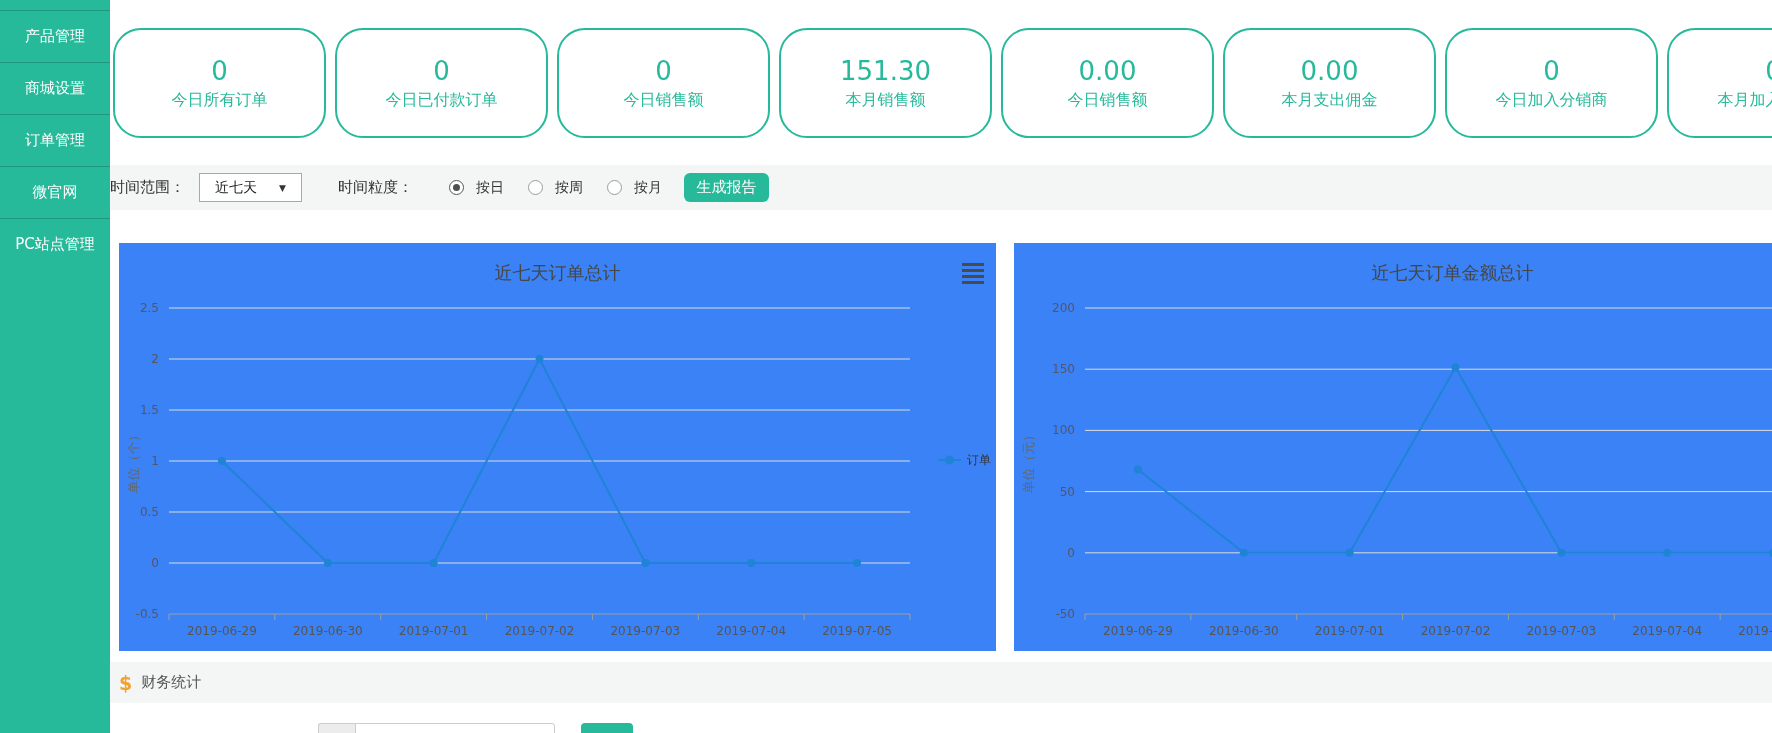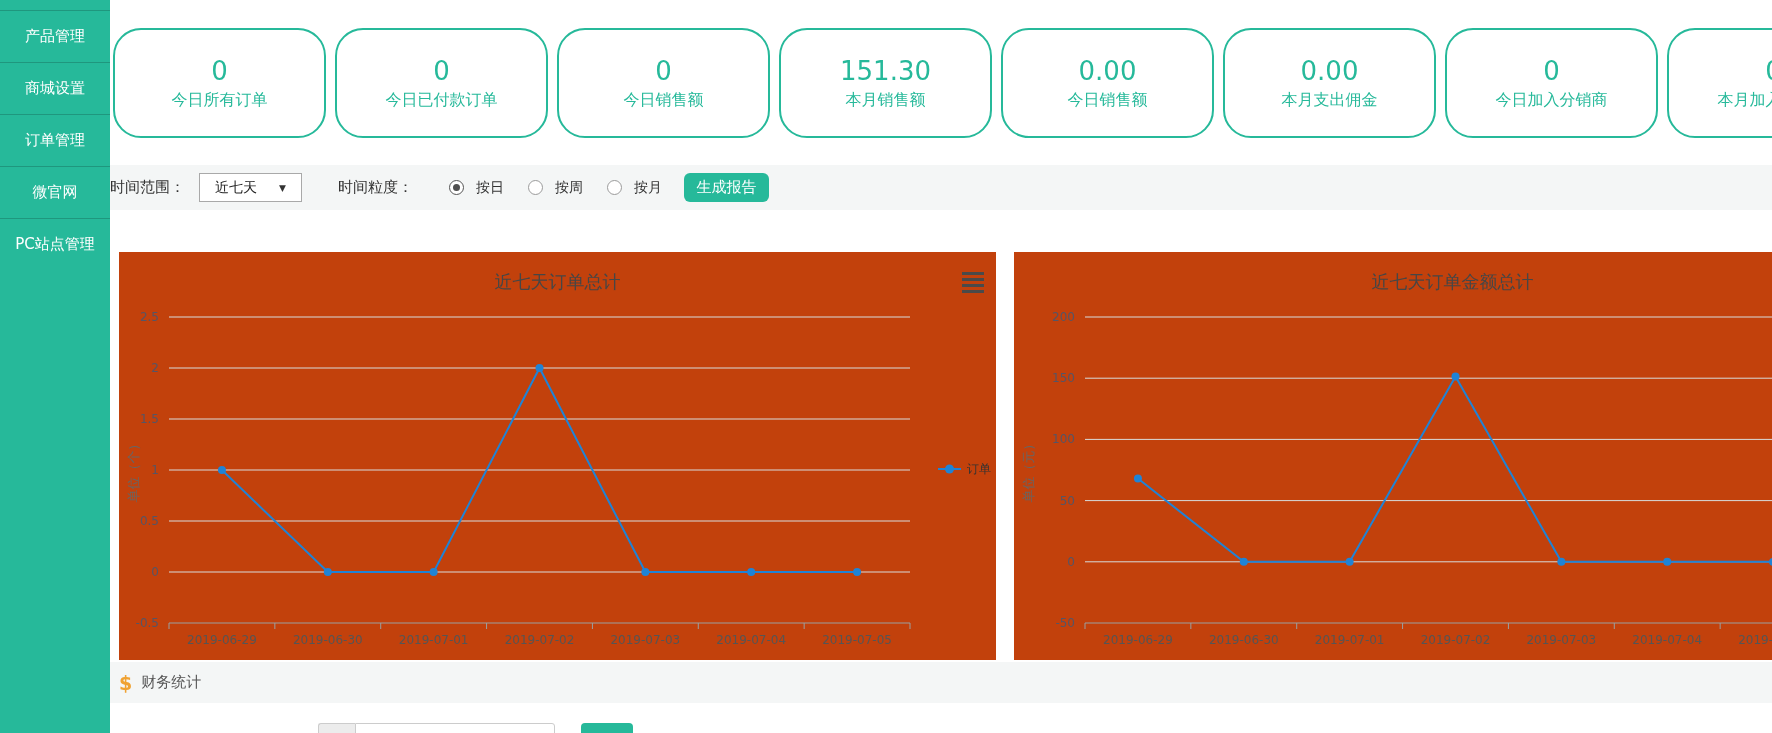--- a/index.html
+++ b/index.html
@@ -45,21 +45,21 @@
   .rdot.sel{border:1px solid #555;}
   .rdot.sel::after{
     content:"";position:absolute;left:3px;top:3px;width:7px;height:7px;border-radius:50%;background:#4f4f4f;
   }
   .report-btn{
     margin-left:22px;width:85px;height:29px;border:none;border-radius:6px;
     background:#26b99a;color:#fff;font-size:15px;cursor:pointer;
     font-family:Liberation Sans, sans-serif;
   }
   
-  .panel{position:absolute;top:252px;width:877px;height:408px;background:#c2410c;}
+  .panel{position:absolute;top:243px;width:877px;height:408px;background:#3b82f6;}
   .panel svg{display:block;}
   
   .finband{
     position:absolute;left:110px;top:662px;width:1662px;height:41px;background:#f4f6f6;
     display:flex;align-items:center;font-size:15px;color:#555;
   }
   .dollar{color:#f0a232;font-size:19px;font-weight:bold;margin:0 9px 0 9px;}
   
   .bform{position:absolute;left:318px;top:723px;height:34px;display:flex;}
   .addon{

